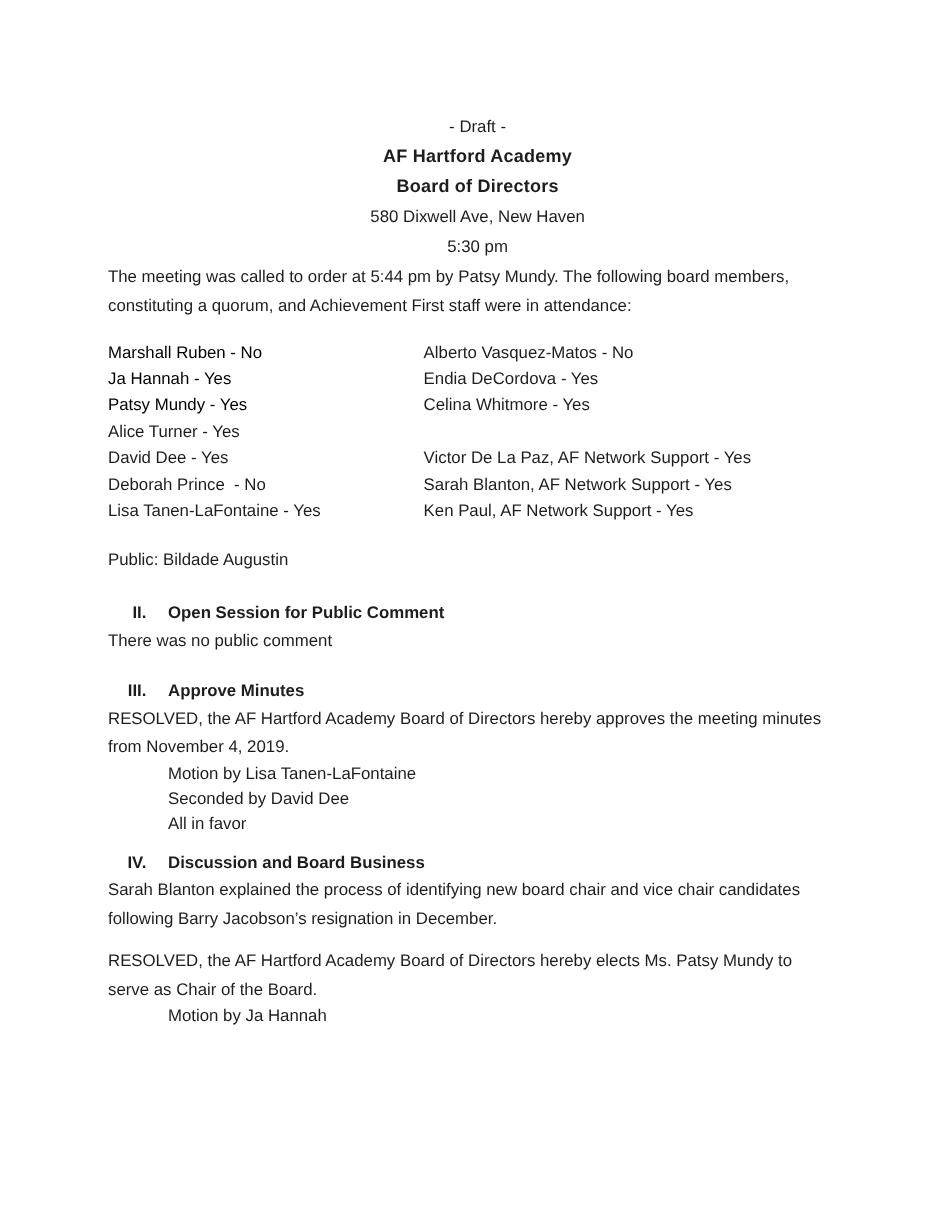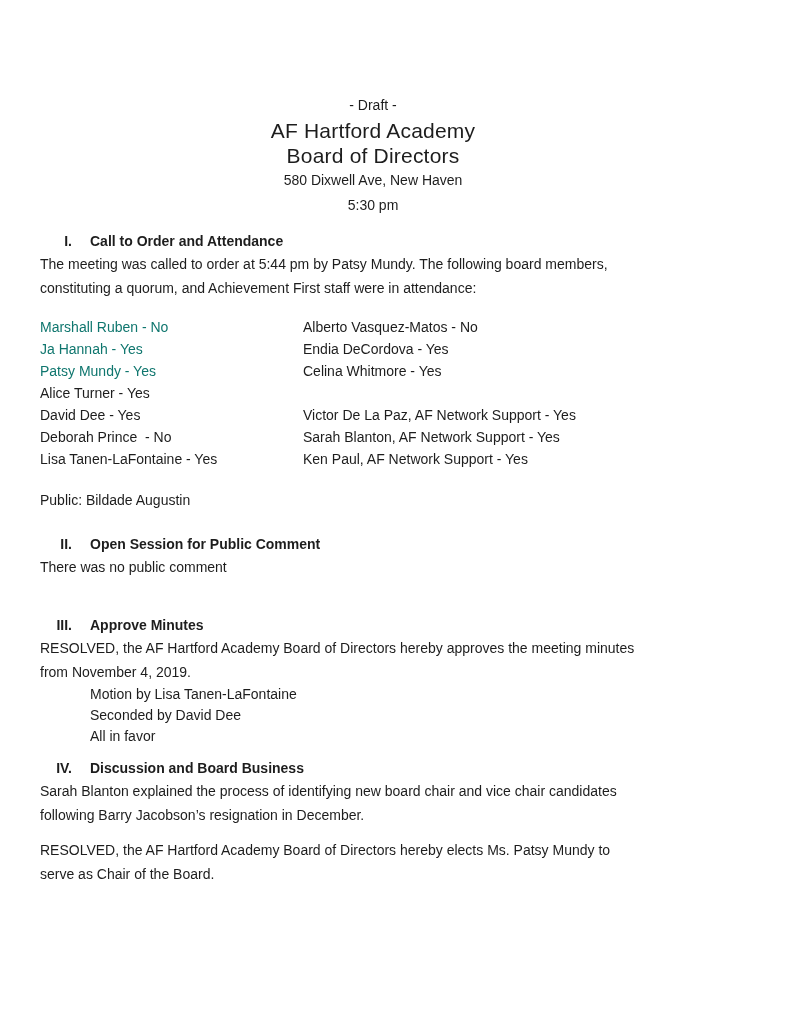--- a/index.html
+++ b/index.html
@@ -8,30 +8,30 @@
     font-family: "Liberation Sans", sans-serif;
     color: #1d1d1d;
     -webkit-font-smoothing: antialiased;
   }
   .page {
     position: relative;
     width: 791px;
     height: 880px;
     background: #ffffff;
     overflow: hidden;
-    padding: 93px 85px 0 40px;
+    padding: 93px 85px 0 90px;
     font-size: 14px;
   }
   .center-block {
     text-align: center;
     line-height: 25px;
   }
   .center-block .title-line {
-    font-weight: 400;
-    font-size: 21px;
+    font-weight: 700;
+    font-size: 15px;
     letter-spacing: 0.2px;
   }
   .section-heading {
     font-weight: 700;
     line-height: 22px;
     white-space: nowrap;
   }
   .section-heading .rn {
     display: inline-block;
     width: 32px;
@@ -41,28 +41,28 @@
   }
   .para { line-height: 24px; }
   .pline { white-space: pre; }
   .attendance {
     margin-top: 16px;
     display: grid;
     grid-template-columns: 263px 1fr;
     line-height: 22px;
   }
   .cell { white-space: pre; min-height: 22px; }
-  .cell.muted { color: #0f766e; }
+  .cell.muted { color: #000000; }
   .public-line {
     margin-top: 19px;
     line-height: 22px;
     white-space: pre;
   }
   .mt-h2 { margin-top: 22px; }
-  .mt-h3 { margin-top: 35px; }
+  .mt-h3 { margin-top: 19px; }
   .mt-h4 { margin-top: 10px; }
   .mt-h1 { margin-top: 12px; }
   .motions { line-height: 21px; }
   .motion-line {
     margin-left: 50px;
     white-space: pre;
   }
   .mt-p4a { }
   .mt-p4b { margin-top: 11px; }
 </style>
@@ -72,23 +72,20 @@
 <div class="page">
 
   <div class="center-block">
     <div>- Draft -</div>
     <div class="title-line">AF Hartford Academy</div>
     <div class="title-line">Board of Directors</div>
     <div>580 Dixwell Ave, New Haven</div>
     <div>5:30 pm</div>
   </div>
 
-  <div class="section-heading mt-h1">
-    <span class="rn">I.</span><span>Call to Order and Attendance</span>
-  </div>
   <div class="para">
     <div class="pline">The meeting was called to order at 5:44 pm by Patsy Mundy. The following board members,</div>
     <div class="pline">constituting a quorum, and Achievement First staff were in attendance:</div>
   </div>
 
   <div class="attendance">
     <div class="cell muted">Marshall Ruben - No</div>
     <div class="cell">Alberto Vasquez-Matos - No</div>
     <div class="cell muted">Ja Hannah - Yes</div>
     <div class="cell">Endia DeCordova - Yes</div>

